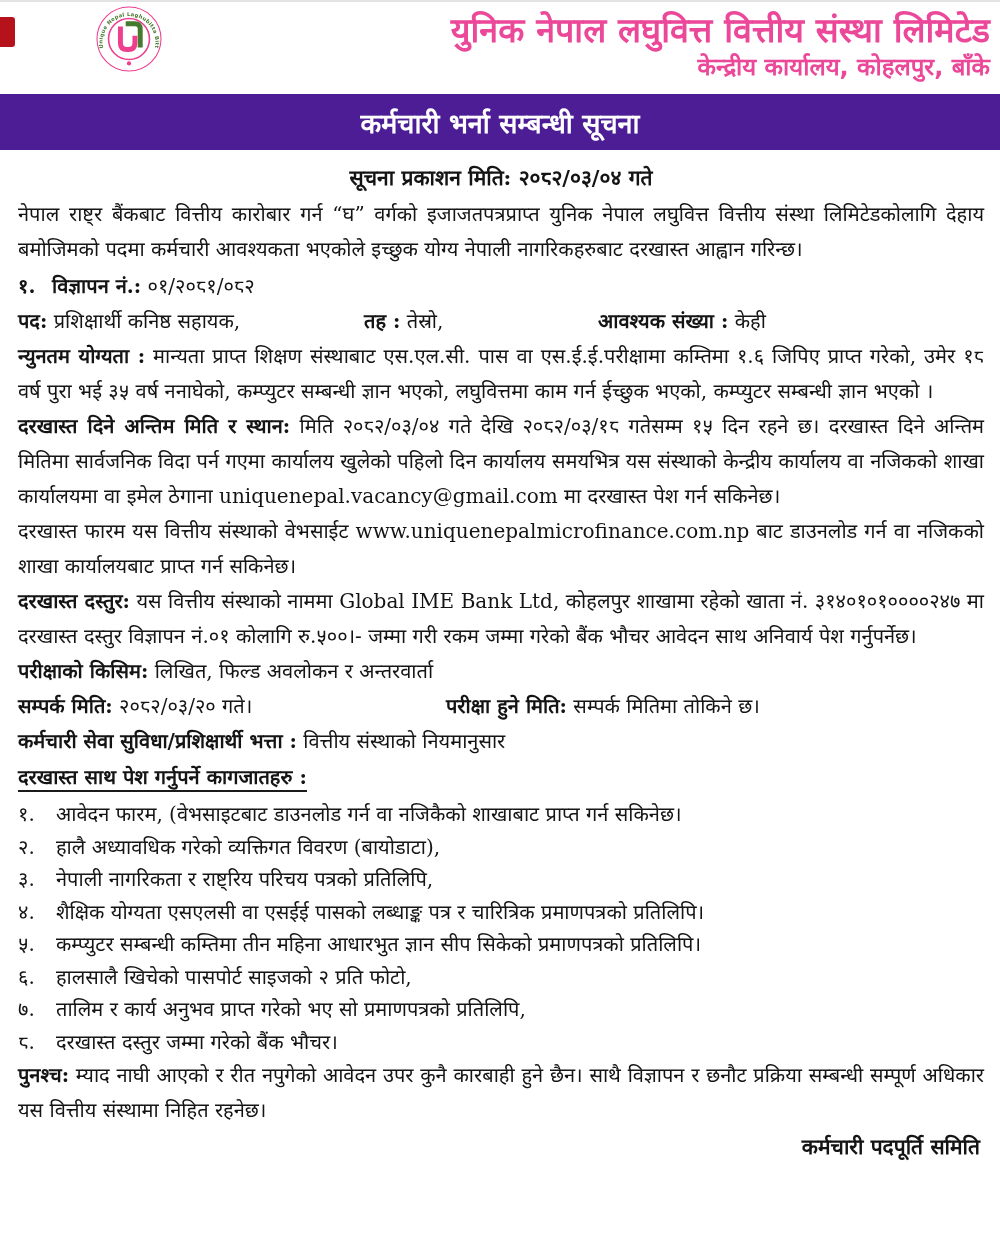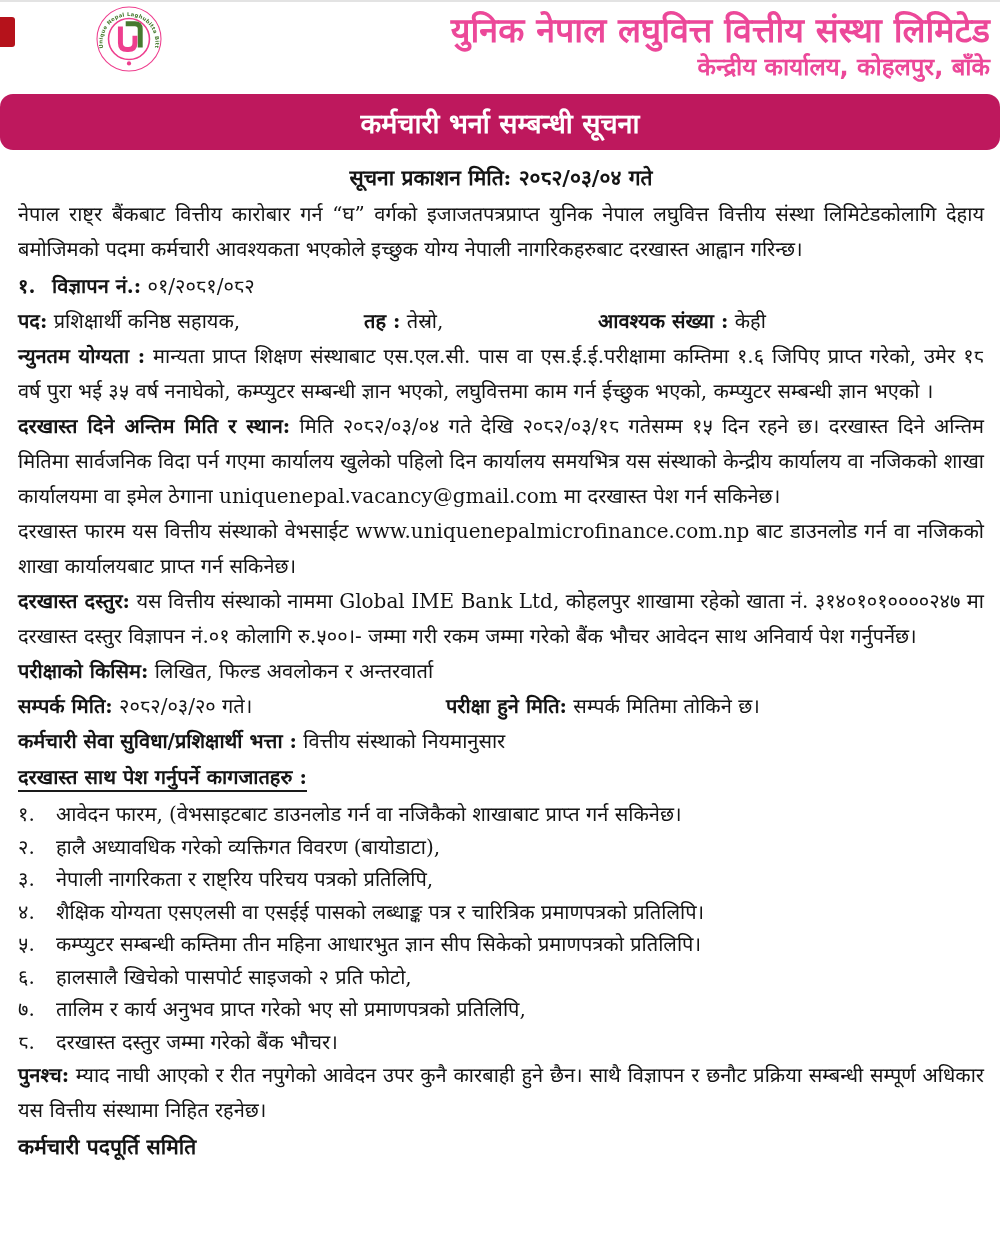--- a/index.html
+++ b/index.html
@@ -22,42 +22,42 @@
   .header{position:relative;height:92px;}
   .logo-wrap{position:absolute;left:96px;top:4px;width:66px;height:66px;}
   .head-text{
     position:absolute;left:210px;right:10px;top:0;height:92px;
     text-align:right;font-family:"DejaVu Sans", sans-serif;color:#ec4899;
   }
   .head-title{margin:8px 0 0 0;font-size:34px;font-weight:700;line-height:40px;letter-spacing:0;}
   .head-sub{margin:2px 0 0 0;font-size:24px;font-weight:700;line-height:30px;}
   
   .banner{
-    height:56px;background:#be185d;color:#ffffff;
+    height:56px;background:#4c1d95;color:#ffffff;
     display:flex;align-items:center;justify-content:center;
-    font-family:"DejaVu Sans", sans-serif;font-weight:700;font-size:27px;border-radius:13px;
+    font-family:"DejaVu Sans", sans-serif;font-weight:700;font-size:27px;
   }
   
   .content{padding:4px 16px 0 18px;font-size:20px;line-height:35px;}
   .center{text-align:center;}
   .bold{font-weight:700;}
   p{margin:0;}
   .pub-line{margin:6px 0 2px 0;font-size:21px;}
   .para{text-align:justify;}
   .ad-line{margin-top:2px;}
   .ad-line .num{display:inline-block;width:34px;font-weight:700;}
   .pos-row{display:grid;grid-template-columns:322px 210px 228px auto;margin:0;gap:24px;}
   .sec{text-align:justify;}
   .contact-row .cgroup{display:inline-block;width:428px;}
   .docs-heading{margin-top:1px;}
   .docs-heading .underline{border-bottom:2px solid #1a1a1a;padding-bottom:1px;font-weight:700;}
   .doc-list{margin:3px 0 0 0;}
   .doc-item{display:flex;line-height:32.5px;}
   .doc-item .dnum{width:38px;flex:none;}
-  .signature{font-weight:700;text-align:left;padding-right:4px;margin-top:2px;font-family:"DejaVu Sans", sans-serif;font-size:21px;}
+  .signature{font-weight:700;text-align:right;padding-right:4px;margin-top:2px;font-family:"DejaVu Sans", sans-serif;font-size:21px;}
   b{font-weight:700;}
 </style>
 </head>
 <body>
 
 <div class="page">
 
   <div class="corner-tag"></div>
 
   <div class="header">

